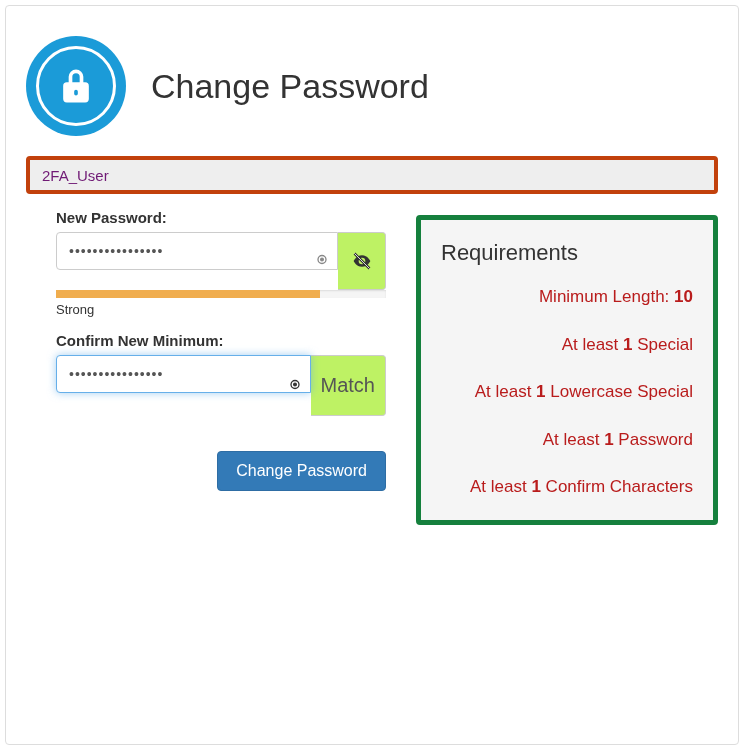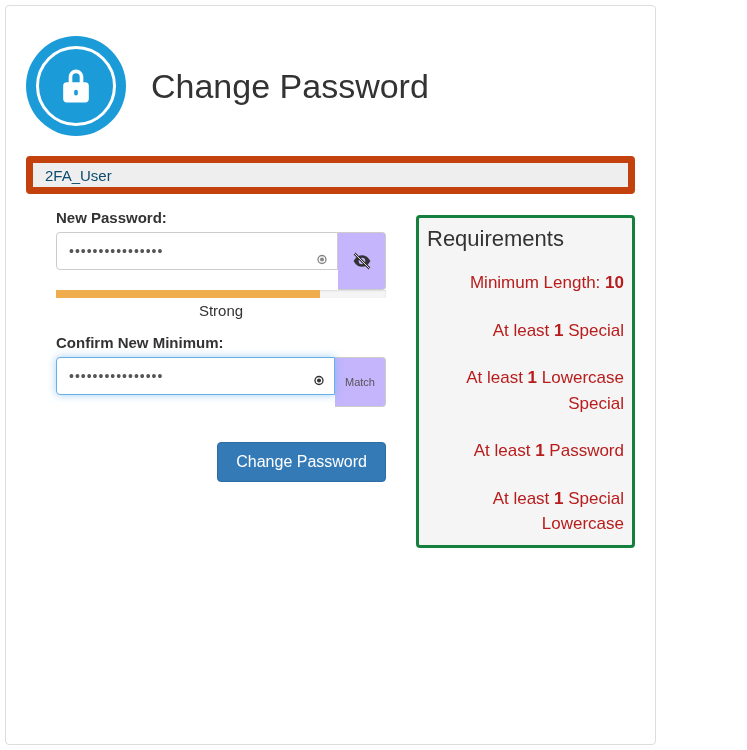--- a/index.html
+++ b/index.html
@@ -3,21 +3,21 @@
   <meta charset="utf-8">
   <style>
     * { box-sizing: border-box; margin: 0; padding: 0; }
     body {
       font-family: "Helvetica Neue", Helvetica, Arial, sans-serif;
       background: #fff;
       color: #333;
       font-size: 14px;
     }
     .panel {
-      width: 651px;
+      width: 734px;
       margin: 5px;
       border: 1px solid #ddd;
       border-radius: 4px;
       padding: 15px 20px 20px 20px;
       min-height: 740px;
     }
     .header {
       display: flex;
       align-items: center;
       gap: 25px;
@@ -53,23 +53,23 @@
       font-size: 15px;
       color: #333;
       display: block;
       margin-bottom: 6px;
     }
     .input-readonly {
       width: 100%;
       height: 38px;
       padding: 6px 12px;
       background: #eee;
-      border: 7px solid #c2410c;
-      border-radius: 4px;
-      color: #0c4a6e;
+      border: 4px solid #c2410c;
+      border-radius: 4px;
+      color: #701a75;
       font-size: 15px;
       cursor: not-allowed;
     }
     .columns {
       display: flex;
       gap: 30px;
       margin-top: 4px;
     }
     .col-left {
       flex: 0 0 360px;
@@ -98,64 +98,64 @@
       box-shadow: 0 0 8px rgba(102,175,233,0.6);
     }
     .pw-wrap { position: relative; flex: 1; display: flex; }
     .inline-icon { position: absolute; right: 8px; top: 50%; transform: translateY(-50%); }
     .addon {
       display: flex;
       align-items: center;
       justify-content: center;
       min-width: 48px;
       padding: 18px 10px;
-      background: #c4b5fd;
+      background: #bef264;
       border: 1px solid #ccc;
       border-left: none;
       border-radius: 0 4px 4px 0;
       color: #555;
-      font-size: 11px;
+      font-size: 20px;
     }
     .pw-input.no-right-radius { border-radius: 4px 0 0 4px; }
     .strength-bar {
       width: 100%;
       height: 8px;
       background: #f5f5f5;
       border-radius: 0;
       margin-top: 0;
       overflow: hidden;
       box-shadow: inset 0 1px 2px rgba(0,0,0,.1);
     }
     .strength-fill {
       height: 100%;
       width: 80%;
       background: #f0ad4e;
     }
     .strength-label {
-      text-align: center;
-      font-size: 15px;
+      text-align: left;
+      font-size: 13px;
       color: #333;
       margin-top: 4px;
     }
     .btn-primary {
       background: #337ab7;
       border: 1px solid #2e6da4;
       color: #fff;
       padding: 10px 18px;
       font-size: 16px;
       border-radius: 4px;
       cursor: pointer;
       float: right;
       margin-top: 20px;
     }
     .req-box {
       background: #f5f5f5;
-      border: 3px solid #15803d;
-      border-radius: 4px;
-      padding: 8px;
+      border: 5px solid #15803d;
+      border-radius: 4px;
+      padding: 20px;
     }
     .req-title {
       font-size: 22px;
       color: #333;
       margin-bottom: 18px;
       font-weight: 500;
     }
     .req-item {
       font-size: 17px;
       color: #b91c1c;
@@ -243,19 +243,19 @@
         <div class="req-item">
           <span>At least </span><b>1</b><span> Special</span>
         </div>
         <div class="req-item">
           <span>At least </span><b>1</b><span> Lowercase Special</span>
         </div>
         <div class="req-item">
           <span>At least </span><b>1</b><span> Password</span>
         </div>
         <div class="req-item">
-          <span>At least </span><b>1</b><span> Special Lowercase</span>
+          <span>At least </span><b>1</b><span> Confirm Characters</span>
         </div>
       </div>
     </div>
   </div>
 
 </div>
 
 </body></html>

